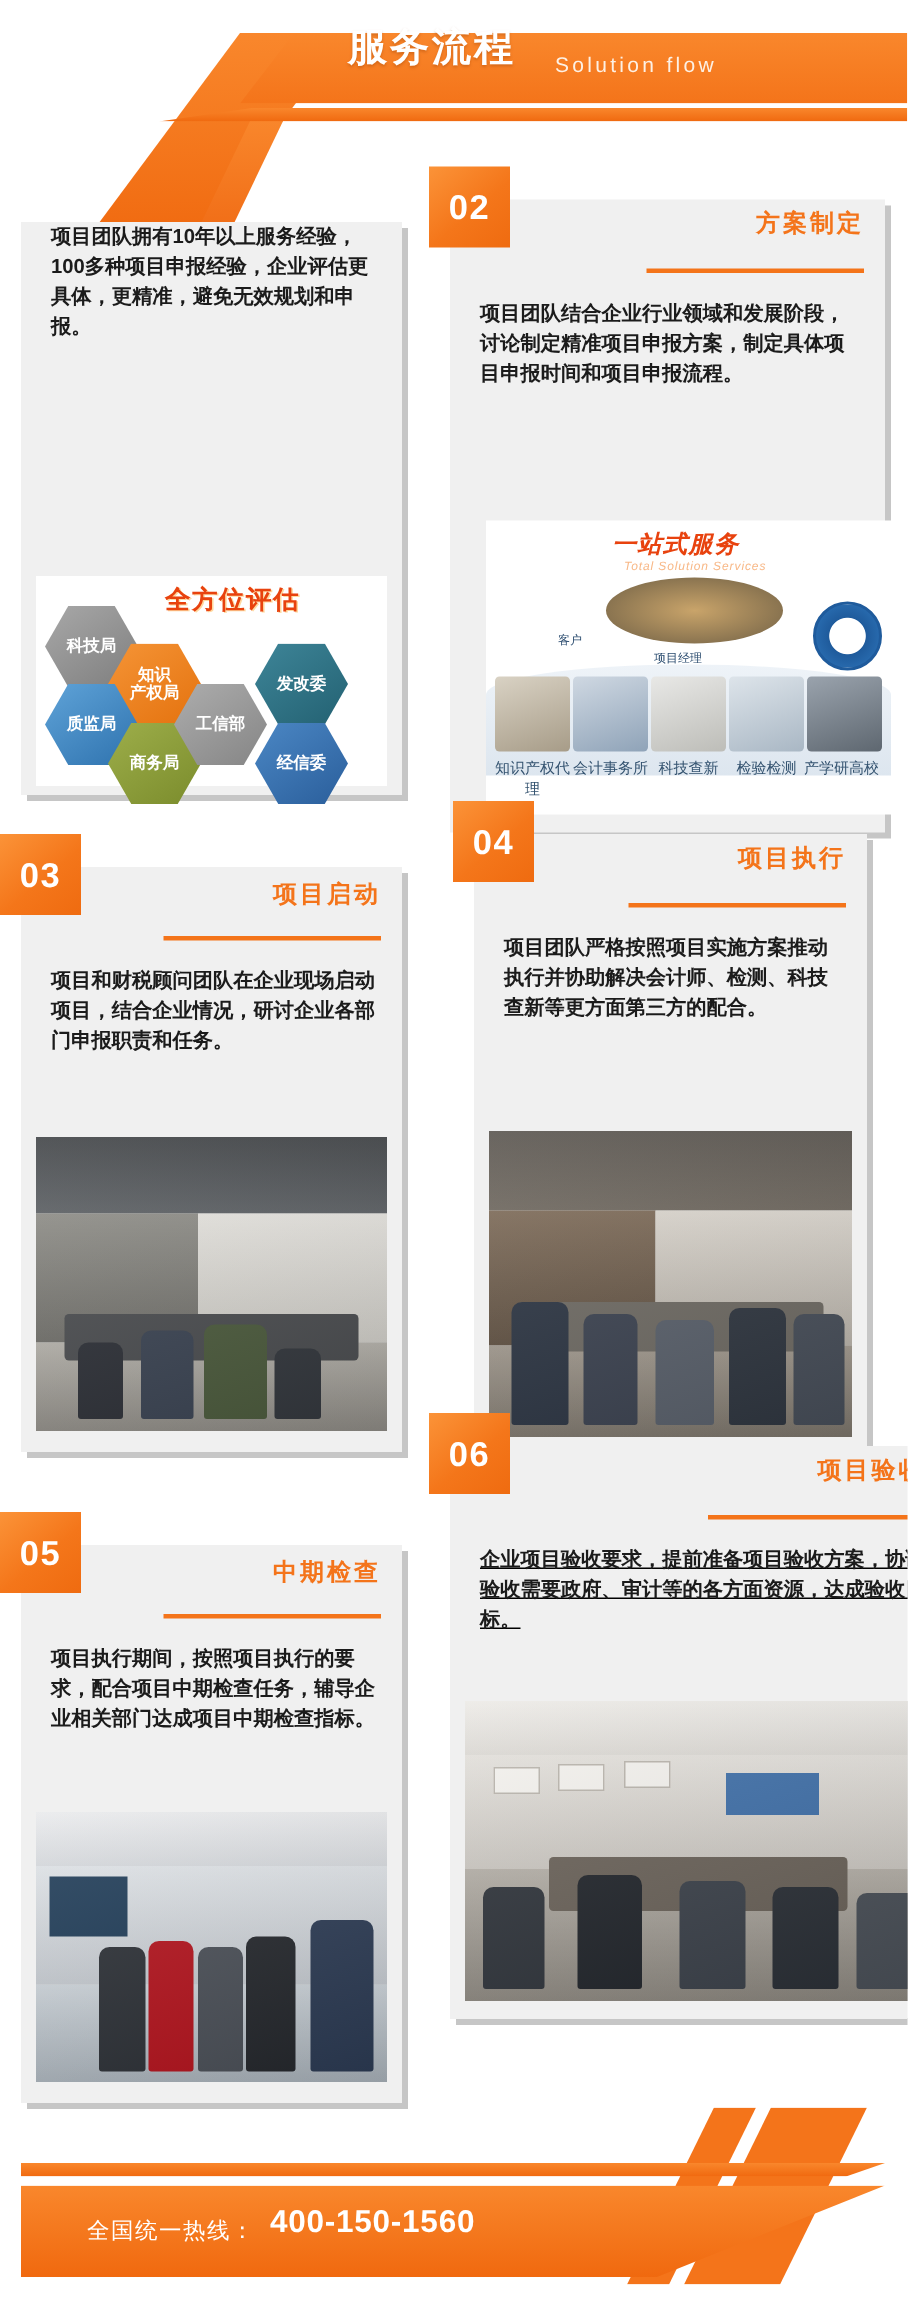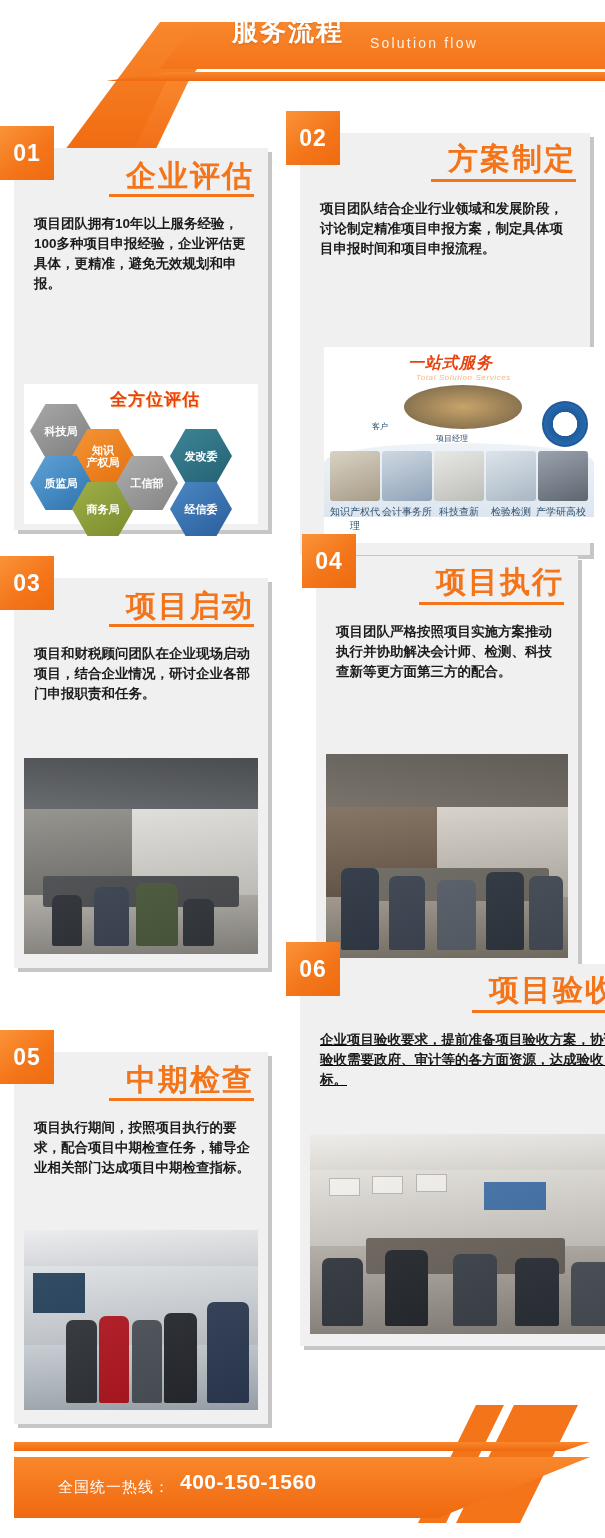--- a/index.html
+++ b/index.html
@@ -57,42 +57,42 @@
   .badge {
     position:absolute; left:-14px; top:-22px;
     width:54px; height:54px;
     background: linear-gradient(140deg,#FB9338 0%, #F4761A 55%, #EF6B10 100%);
     color:#fff; font-size:23px; font-weight:bold;
     display:flex; align-items:center; justify-content:center;
     letter-spacing:1px;
   }
   .card-title {
     position:absolute; right:14px; top:8px;
-    font-size:30px; font-weight:bold; color:#F4741A;
+    font-size:16px; font-weight:bold; color:#F4741A;
     letter-spacing:2px; text-align:left;
   }
   .title-rule {
     position:absolute; right:14px; top:46px;
     width:145px; height:3px; background:#F4741A;
   }
   .card-body {
     font-size:13.5px; line-height:1.48; color:#1b1b1b;
     font-weight:bold; padding:0 14px 0 20px; text-align:left;
   }
   .card-photo {
     position:absolute; left:10px; right:10px;
     background:#d8d8d8; overflow:hidden;
   }
 
   
   #card1 { left:14px; top:148px; width:254px; height:382px; }
   #card2 { left:300px; top:108px; width:290px; height:422px;margin-top:25px; }
   #card3 { left:14px; top:578px; width:254px; height:390px; }
   #card4 { left:316px; top:556px; width:262px; height:412px; }
-  #card5 { left:14px; top:1030px; width:254px; height:372px;margin-top:22px; }
+  #card5 { left:14px; top:1030px; width:254px; height:372px; }
   #card6 { left:300px; top:964px; width:331px; height:382px;text-decoration:underline; }
 
   #card2 .card-title, #card4 .card-title, #card6 .card-title { top:6px; }
 
   
   .hex-wrap { position:absolute; left:10px; top:236px; width:234px; height:140px; background:#fff; }
   .hexdiag-title {
     position:absolute; left:86px; top:4px; font-size:17px; font-weight:bold;
     color:#E8420E; letter-spacing:1px;
     text-shadow: 1px 1px 0 #FFD9A0;
@@ -177,25 +177,20 @@
   <div class="header-wrap">
     <div class="hdr-tail"></div>
     <div class="hdr-bar"></div>
     <div class="hdr-line2"></div>
     <div class="hdr-line1"></div>
     <div class="hdr-title-zh">服务流程</div>
     <div class="hdr-title-en">Solution flow</div>
   </div>
 
   <div class="card" id="card1">
-    <div class="card-head">
-      <div class="badge">01</div>
-      <div class="card-title">企业评估</div>
-      <div class="title-rule"></div>
-    </div>
     <div class="card-body">项目团队拥有10年以上服务经验，100多种项目申报经验，企业评估更具体，更精准，避免无效规划和申报。</div>
 
     <div class="hex-wrap">
       <div class="hexdiag-title">全方位评估</div>
       <div class="hex h1">科技局</div>
       <div class="hex h2">
           <span>知识<br>产权局</span>
         </div>
       <div class="hex h3">质监局</div>
       <div class="hex h4">商务局</div>

